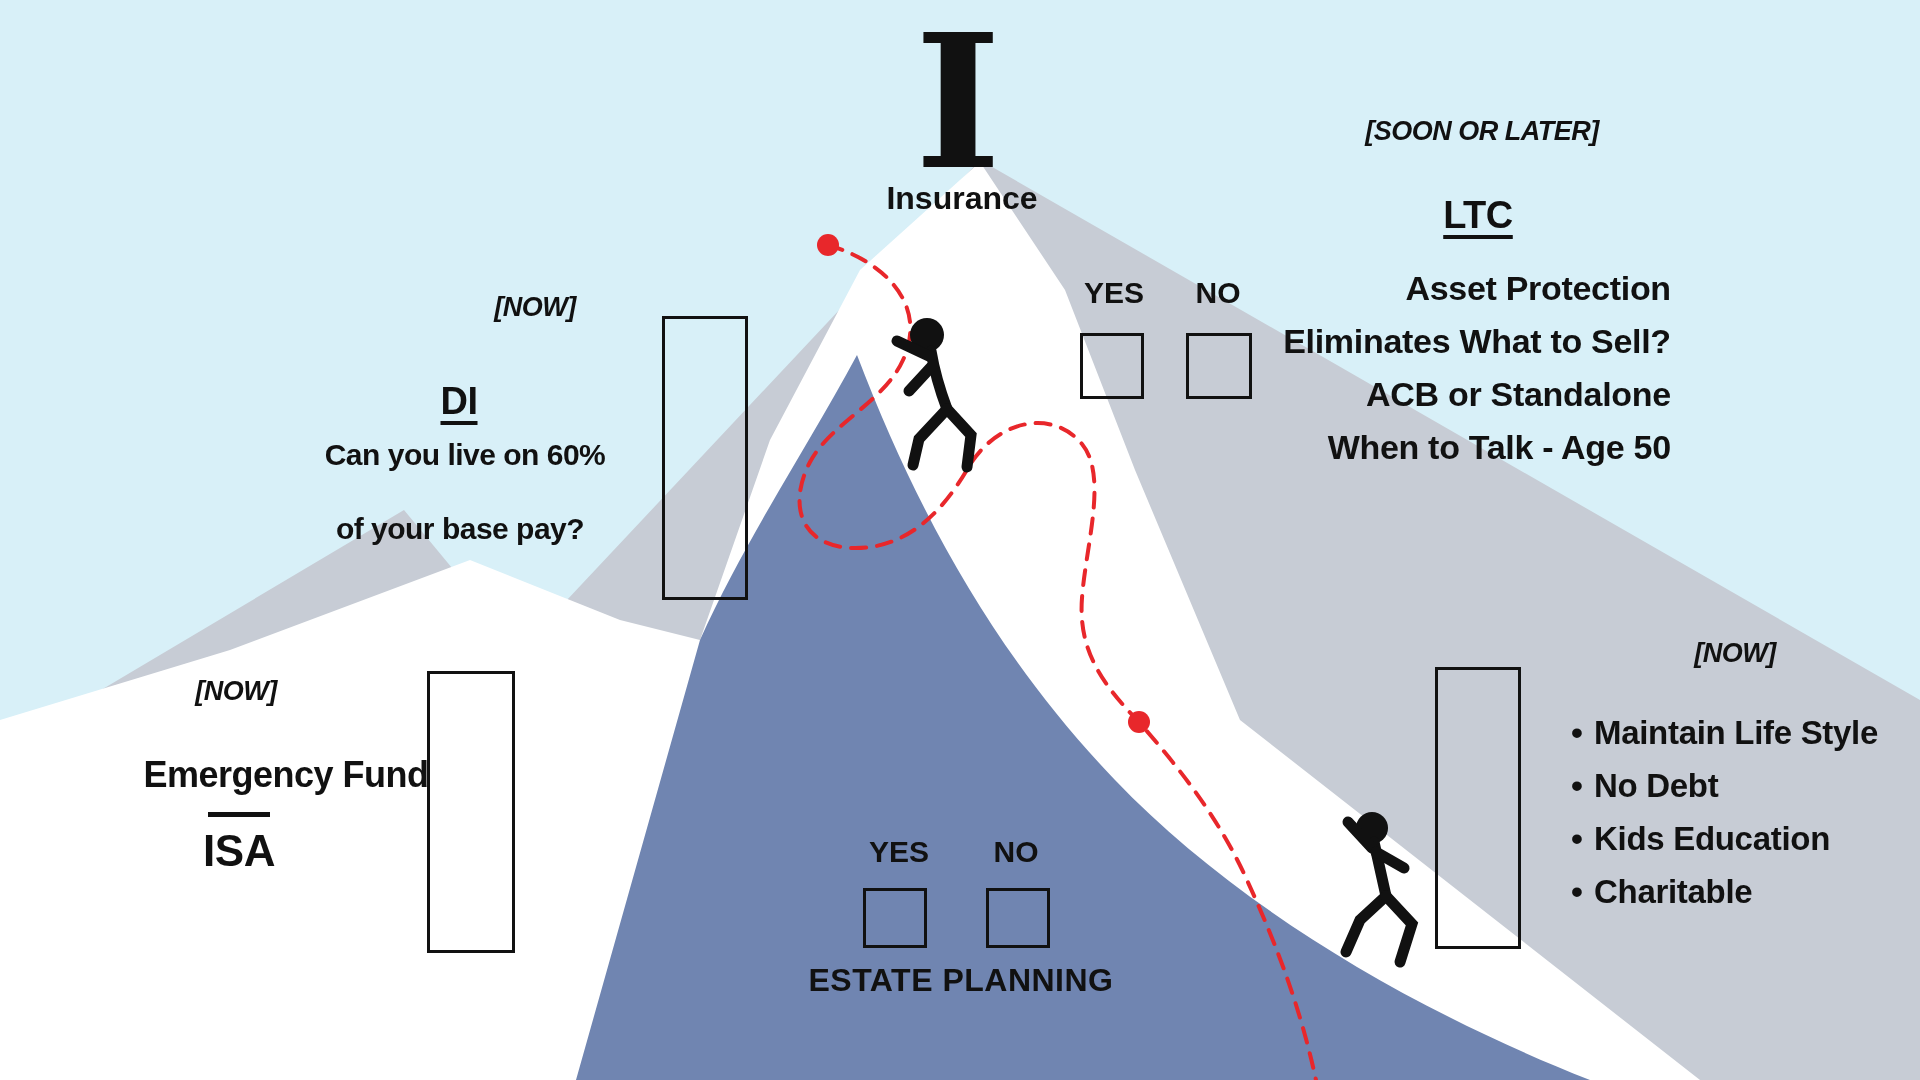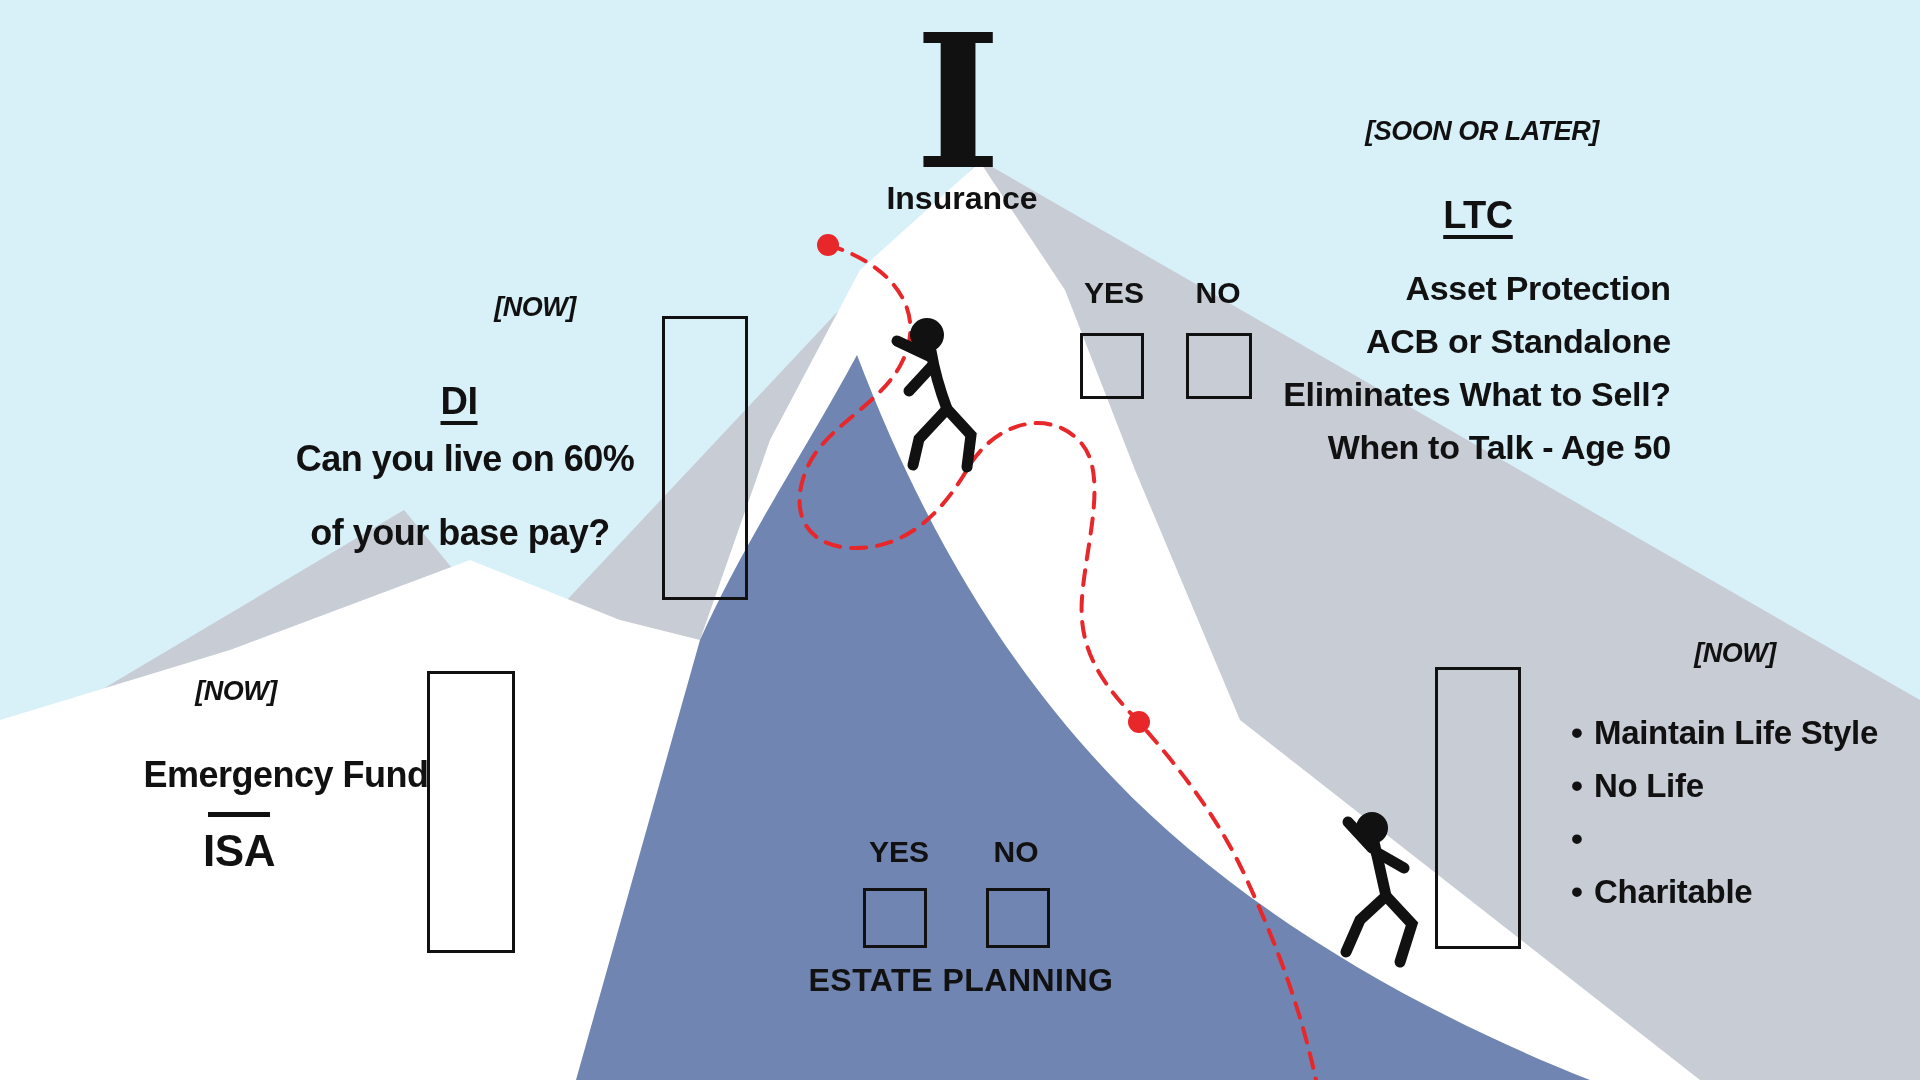--- a/index.html
+++ b/index.html
@@ -8,21 +8,21 @@
     background:#d8f0f8;
     font-family:"Liberation Sans", sans-serif;
     color:#111;
   }
   .stage{position:absolute;inset:0;width:1920px;height:1080px;}
   svg.scene{position:absolute;left:0;top:0;}
   .abs{position:absolute;white-space:nowrap;}
   .cx{transform:translateX(-50%);}
   .timing{font-style:italic;font-weight:700;font-size:27px;letter-spacing:-0.5px;}
   .big-title{font-weight:700;font-size:38px;text-decoration:underline;text-decoration-thickness:4px;text-underline-offset:7px;letter-spacing:-0.5px;}
-  .line-lg{font-weight:700;font-size:36px;letter-spacing:-0.5px;}
+  .line-lg{font-weight:700;font-size:30px;letter-spacing:-0.5px;}
   .line-md{font-weight:700;font-size:34px;letter-spacing:-0.3px;}
   .yn-label{font-weight:700;font-size:30px;}
   .checkbox{position:absolute;border:3px solid #111;background:transparent;box-sizing:border-box;}
   .note-box{position:absolute;border:3px solid #111;background:transparent;box-sizing:border-box;}
   .summit-letter{
     font-family:"DejaVu Serif","Liberation Serif",serif;
     font-weight:700;font-size:185px;line-height:1;
   }
   .summit-label{font-weight:600;font-size:32px;}
   .ltc-lines{text-align:right;line-height:53px;}
@@ -77,22 +77,22 @@
     </g>
   </svg>
 
   <div class="abs cx summit-letter" style="left:958px;top:10px;">I</div>
   <div class="abs cx summit-label" style="left:962px;top:180px;">Insurance</div>
 
   <div class="abs cx timing" style="left:1482px;top:116px;">[SOON OR LATER]</div>
   <div class="abs cx big-title" style="left:1478px;top:194px;">LTC</div>
   <div class="abs cx ltc-lines line-md" style="left:1477px;top:262px;">
     <div>Asset Protection</div>
+    <div>Eliminates What to Sell?</div>
     <div>ACB or Standalone</div>
-    <div>Eliminates What to Sell?</div>
     <div>When to Talk - Age 50</div>
   </div>
 
   <div class="abs cx yn-label" style="left:1114px;top:276px;">YES</div>
   <div class="abs cx yn-label" style="left:1218px;top:276px;">NO</div>
   <div class="checkbox" style="left:1080px;top:333px;width:64px;height:66px;"></div>
   <div class="checkbox" style="left:1186px;top:333px;width:66px;height:66px;"></div>
 
   <div class="abs cx timing" style="left:535px;top:292px;">[NOW]</div>
   <div class="abs cx big-title" style="left:459px;top:380px;">DI</div>
@@ -114,24 +114,25 @@
 
   <div class="abs cx timing" style="left:1735px;top:638px;">[NOW]</div>
   <div class="note-box" style="left:1435px;top:667px;width:86px;height:282px;"></div>
   <div class="goals-list">
     <div class="goal-row">
       <span class="goal-bullet">•</span>
       <span class="goal-text">Maintain Life Style</span>
     </div>
     <div class="goal-row">
       <span class="goal-bullet">•</span>
-      <span class="goal-text">No Life</span>
+      <span class="goal-text">No Debt</span>
     </div>
     <div class="goal-row">
       <span class="goal-bullet">•</span>
+      <span class="goal-text">Kids Education</span>
     </div>
     <div class="goal-row">
       <span class="goal-bullet">•</span>
       <span class="goal-text">Charitable</span>
     </div>
   </div>
 
 </div>
 
 </body></html>

